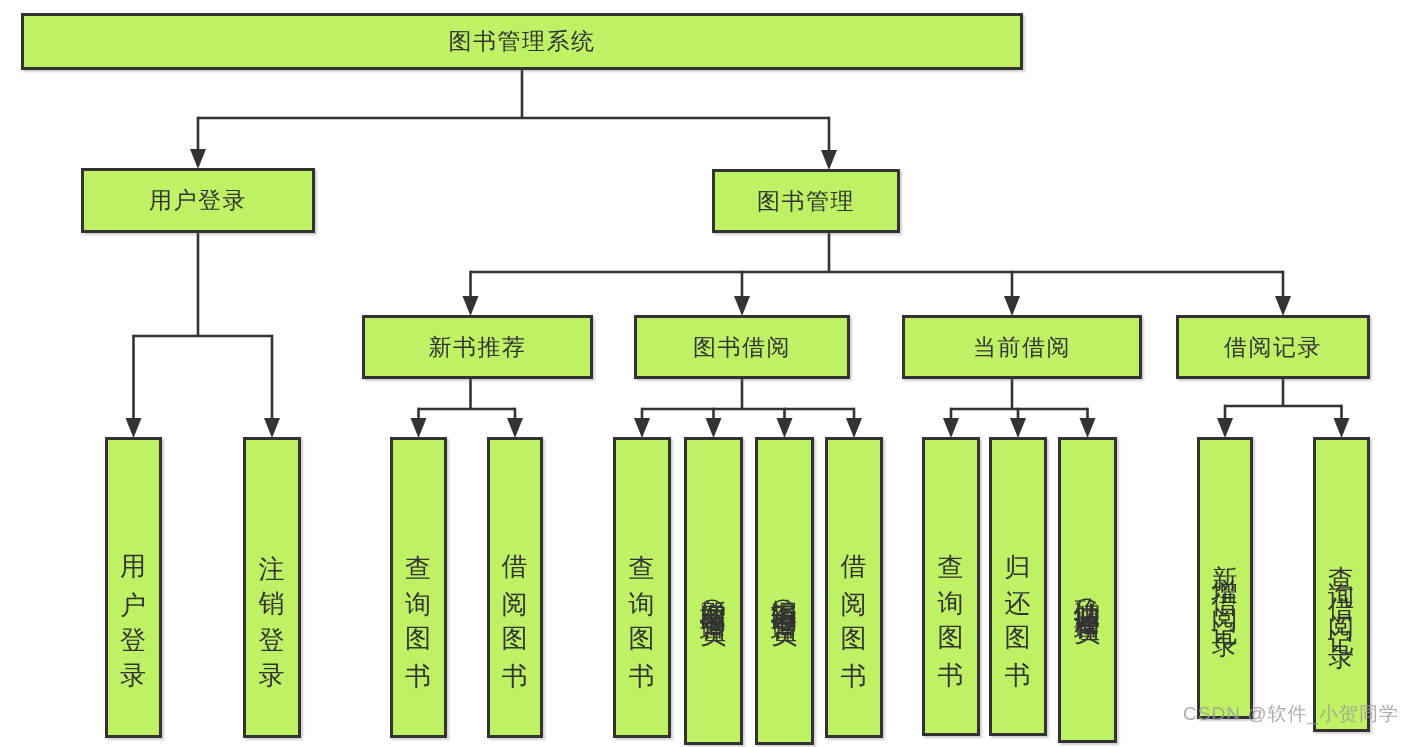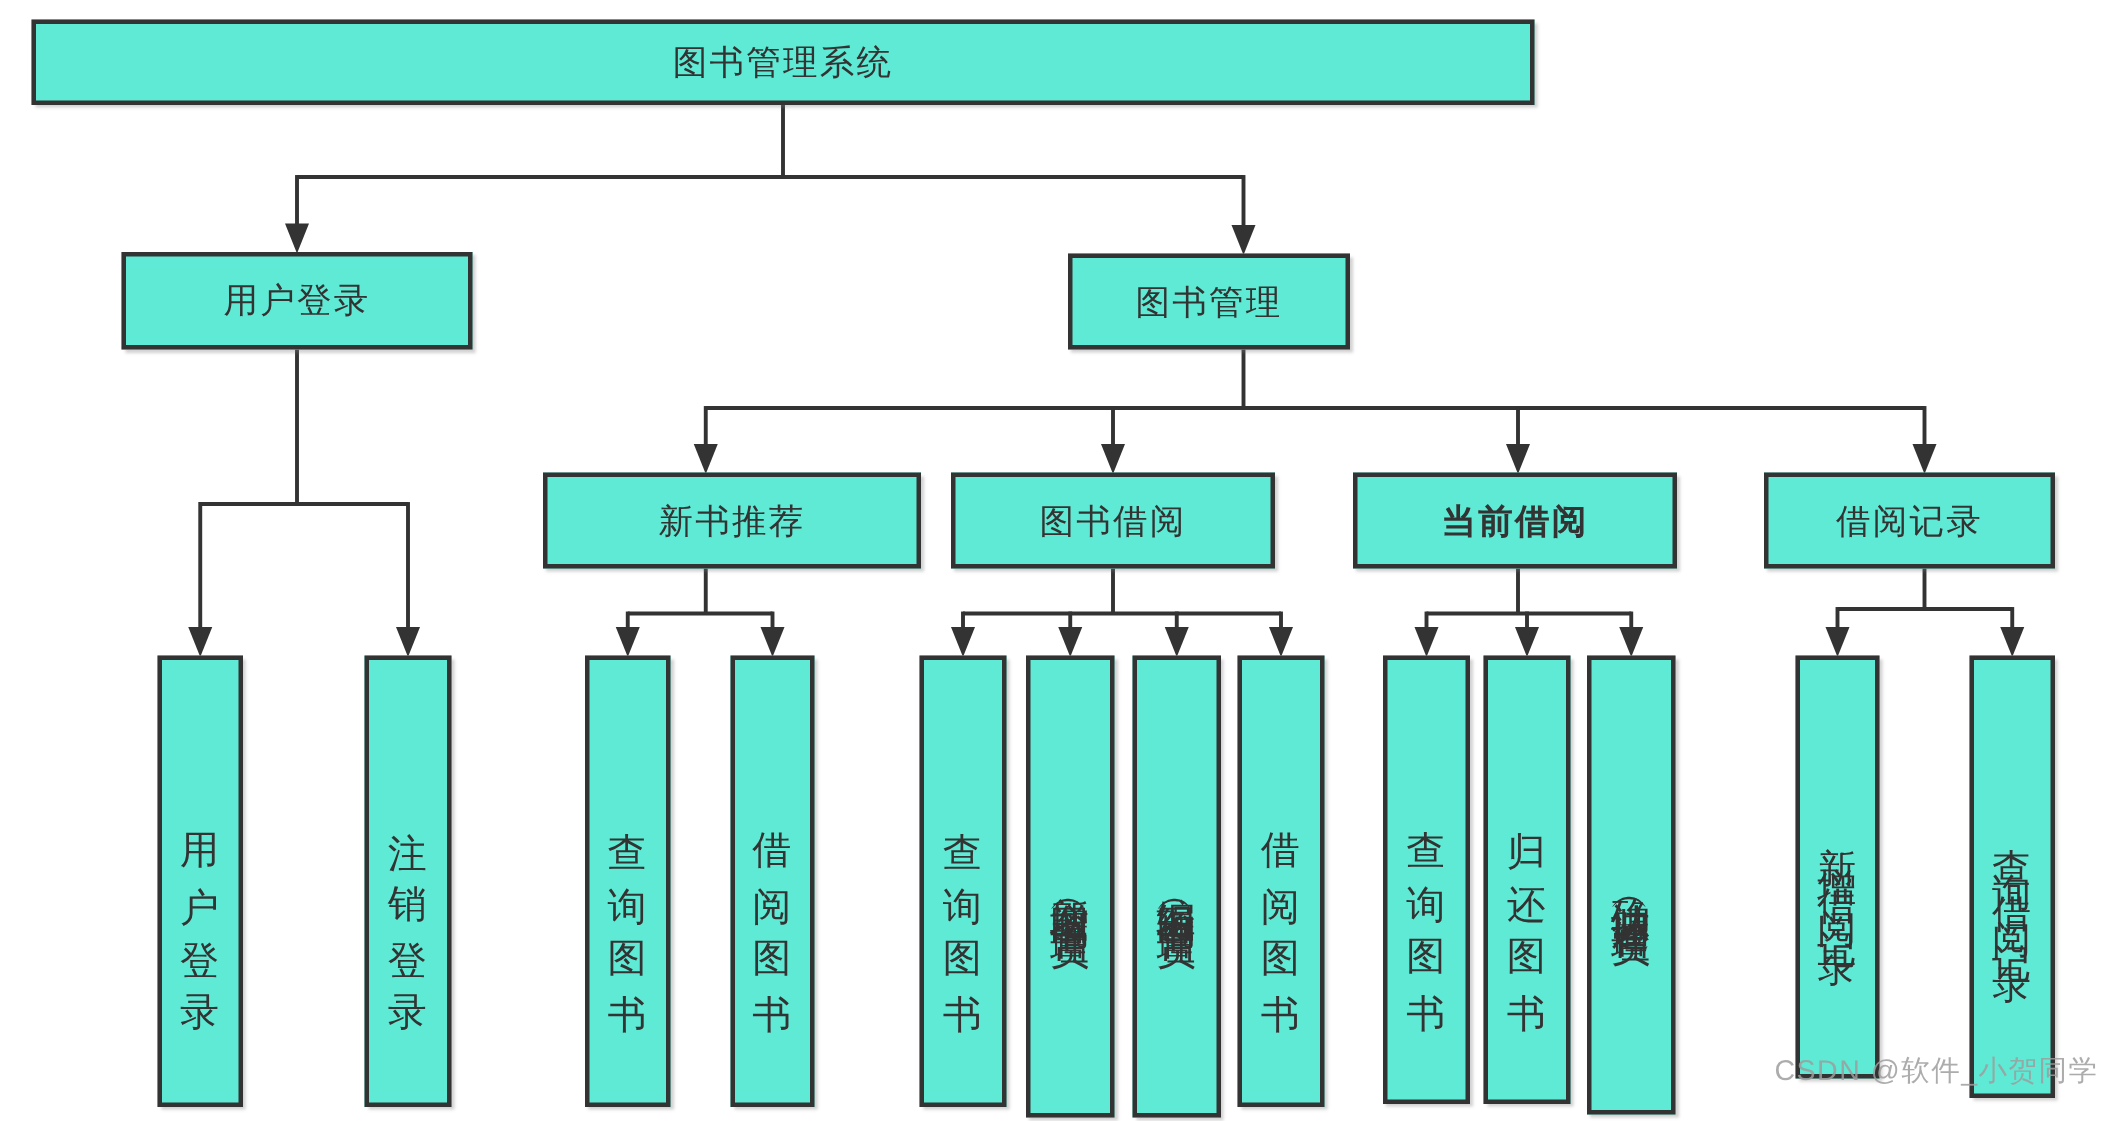--- a/index.html
+++ b/index.html
@@ -8,21 +8,21 @@
     width: 1405px; height: 747px;
     position: relative;
     overflow: hidden;
     font-family: "Liberation Sans", "DejaVu Sans", sans-serif;
   }
   #canvas { position: absolute; left: 0; top: 0; width: 1405px; height: 747px; }
   #connectors { position: absolute; left: 0; top: 0; z-index: 1; }
   #nodes { position: absolute; left: 0; top: 0; width: 100%; height: 100%; z-index: 2; }
   .node {
     position: absolute;
-    background: #5eead4;
+    background: #bef264;
     border: 3px solid #333333;
     box-shadow: 2px 2px 2px rgba(120,120,120,0.35);
     display: flex;
     align-items: center;
     justify-content: center;
     color: #333333;
   }
   .node .label-h {
     font-size: 23px;
     letter-spacing: 1.5px;
@@ -109,27 +109,27 @@
   <div id="nodes">
       <div class="node" style="left: 21px; top: 13px; width: 1002px; height: 57px;">
         <span class="label-h">图书管理系统</span>
       </div>
       <div class="node" style="left: 81px; top: 168px; width: 234px; height: 65px;">
         <span class="label-h">用户登录</span>
       </div>
       <div class="node" style="left: 712px; top: 169px; width: 188px; height: 64px;">
         <span class="label-h">图书管理</span>
       </div>
-      <div class="node" style="left: 362px; top: 315px; width: 252px; height: 64px;">
+      <div class="node" style="left: 362px; top: 315px; width: 231px; height: 64px;">
         <span class="label-h">新书推荐</span>
       </div>
       <div class="node" style="left: 634px; top: 315px; width: 216px; height: 64px;">
         <span class="label-h">图书借阅</span>
       </div>
-      <div class="node" style="left: 902px; top: 315px; width: 216px; height: 64px; font-weight: bold;">
+      <div class="node" style="left: 902px; top: 315px; width: 240px; height: 64px;">
         <span class="label-h">当前借阅</span>
       </div>
       <div class="node" style="left: 1176px; top: 315px; width: 194px; height: 64px;">
         <span class="label-h">借阅记录</span>
       </div>
       <div class="node" style="left: 105px; top: 437px; width: 57px; height: 301px;">
         <span class="label-v" style="letter-spacing: 36px; transform: translateY(18px);">用户登录</span>
       </div>
       <div class="node" style="left: 243px; top: 437px; width: 58px; height: 301px;">
         <span class="label-v" style="letter-spacing: 36px; transform: translateY(18px);">注销登录</span>

